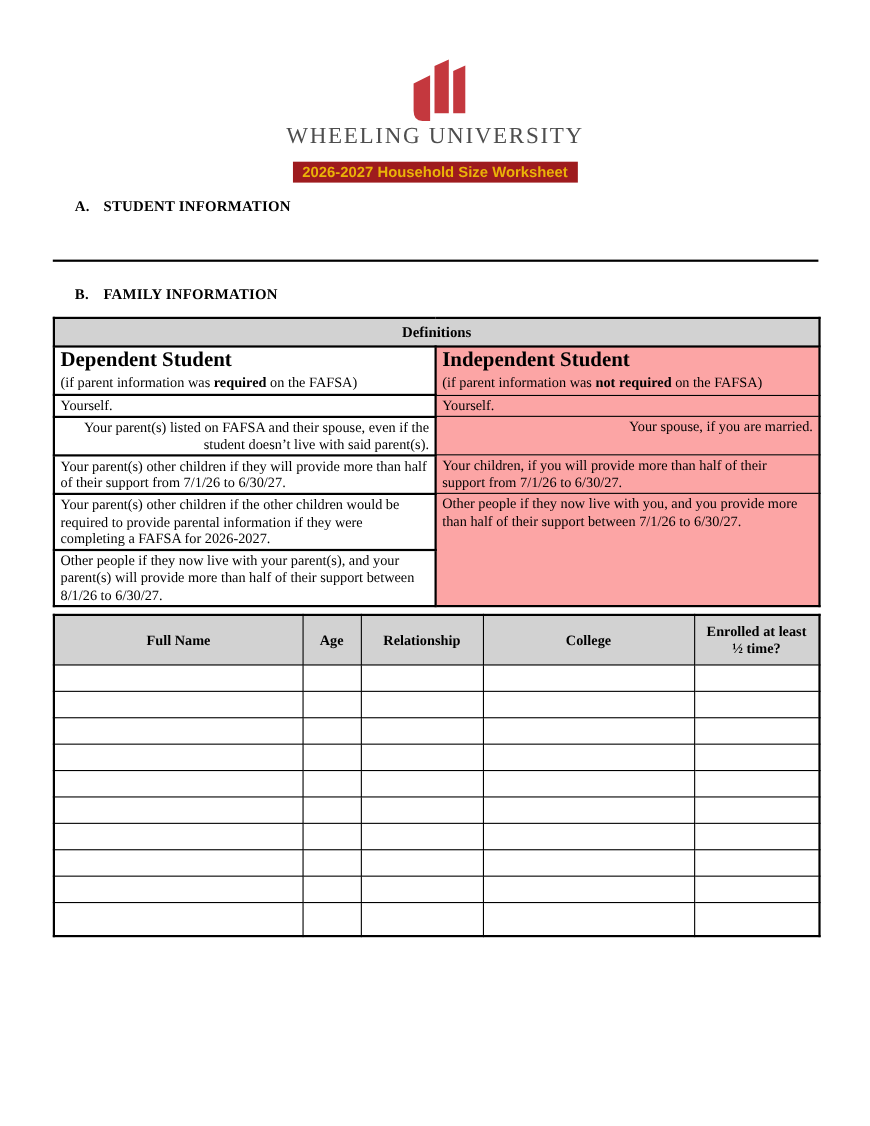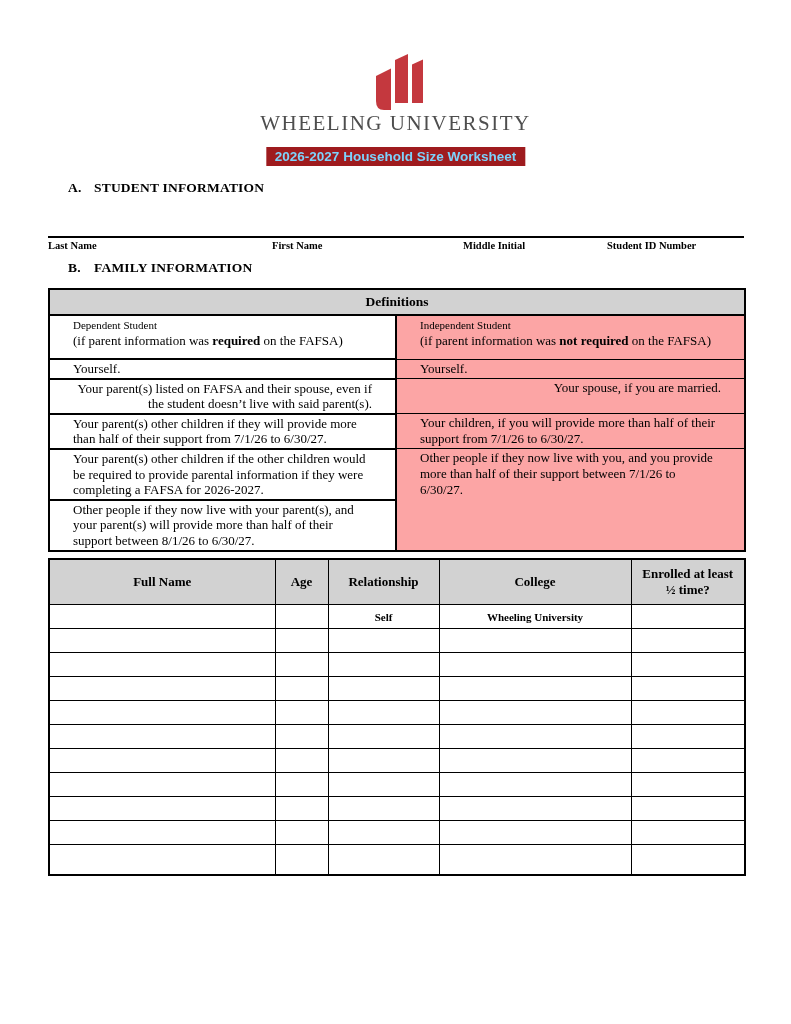--- a/index.html
+++ b/index.html
@@ -4,48 +4,48 @@
 <style>
   html,body{margin:0;padding:0;background:#ffffff;}
   .page{position:relative;width:791px;height:1024px;background:#ffffff;
         font-family:"Liberation Serif",serif;color:#000;overflow:hidden;}
 
   
   .logo-wrap{position:absolute;top:52px;left:0;width:100%;text-align:center;}
   .wordmark{position:absolute;top:111px;left:0;width:100%;text-align:center;
             font-size:21px;color:#4e4e4e;letter-spacing:1.5px;}
   .banner{position:absolute;top:147px;left:50%;transform:translateX(-50%);
-          background:#9e1b1e;color:#7dd3fc;font-family:"Liberation Sans",sans-serif;
+          background:#9e1b1e;color:#eab308;font-family:"Liberation Sans",sans-serif;
           font-weight:bold;font-size:13.5px;padding:2px 9px;white-space:nowrap;}
 
   
   .sec-heading{position:absolute;left:68px;font-weight:bold;font-size:13.5px;letter-spacing:.2px;}
   .sec-heading .ltr{display:inline-block;width:26px;}
   .heading-a{top:180px;}
   .heading-b{top:260px;}
 
   
   .name-line{position:absolute;left:48px;top:209px;width:696px;height:27px;
              border-bottom:2.5px solid #000;}
   .write-area{position:absolute;top:2px;height:23px;}
   .name-labels{position:absolute;left:48px;top:240px;width:696px;height:14px;
                font-size:10.5px;font-weight:bold;}
   .name-labels span{position:absolute;top:0;white-space:nowrap;}
 
   
   .def-table{position:absolute;left:48px;top:288px;width:696px;
              border-collapse:collapse;table-layout:fixed;font-size:13px;
              border:2px solid #000;}
-  .def-table td{vertical-align:top;padding:1px 23px;line-height:1.2;margin-top:13px;}
+  .def-table td{vertical-align:top;padding:1px 5px;line-height:1.2;margin-top:13px;}
   .def-title{background:#d2d2d2;font-weight:bold;text-align:center;
              font-size:13.5px;height:22px;vertical-align:middle !important;
              border:2px solid #000;}
   td.dep{border:2px solid #000;background:#fff;}
   td.ind{border:1px solid #000;background:#fca5a5;}
-  .def-hdr-title{font-weight:normal;font-size:11px;}
+  .def-hdr-title{font-weight:bold;font-size:19px;}
   .b{font-weight:bold;}
   .h-hdr{height:40px;} .h-1{height:15px;} .h-2{height:27px;text-align:right;}
   .h-3{height:26px;} .h-4{height:44px;} .h-5{height:42px;}
 
   
   .list-instruction{position:absolute;left:48px;top:531px;font-weight:bold;font-size:13.5px;}
 
   
   .hh-table{position:absolute;left:48px;top:558px;width:696px;
             border-collapse:collapse;table-layout:fixed;border:2px solid #000;}
@@ -79,26 +79,20 @@
 
   <div class="sec-heading heading-a">
     <span class="ltr">A.</span><span>STUDENT INFORMATION</span>
   </div>
 
   <div class="name-line">
     <div class="write-area" style="left:0;width:215px"></div>
     <div class="write-area" style="left:224px;width:180px"></div>
     <div class="write-area" style="left:415px;width:135px"></div>
     <div class="write-area" style="left:559px;width:137px"></div>
-  </div>
-  <div class="name-labels">
-    <span style="left:0">Last Name</span>
-    <span style="left:224px">First Name</span>
-    <span style="left:415px">Middle Initial</span>
-    <span style="left:559px">Student ID Number</span>
   </div>
 
   <div class="sec-heading heading-b">
     <span class="ltr">B.</span><span>FAMILY INFORMATION</span>
   </div>
 
   <table class="def-table">
     <colgroup>
         <col style="width:347px">
         <col style="width:349px">
@@ -154,27 +148,20 @@
         <th>Age</th>
         <th>Relationship</th>
         <th>College</th>
         <th>Enrolled at least ½ time?</th>
       </tr>
     </thead>
     <tbody>
         <tr>
           <td></td>
           <td></td>
-          <td class="prefill">Self</td>
-          <td class="prefill">Wheeling University</td>
-          <td></td>
-        </tr>
-        <tr>
-          <td></td>
-          <td></td>
           <td></td>
           <td></td>
           <td></td>
         </tr>
         <tr>
           <td></td>
           <td></td>
           <td></td>
           <td></td>
           <td></td>

